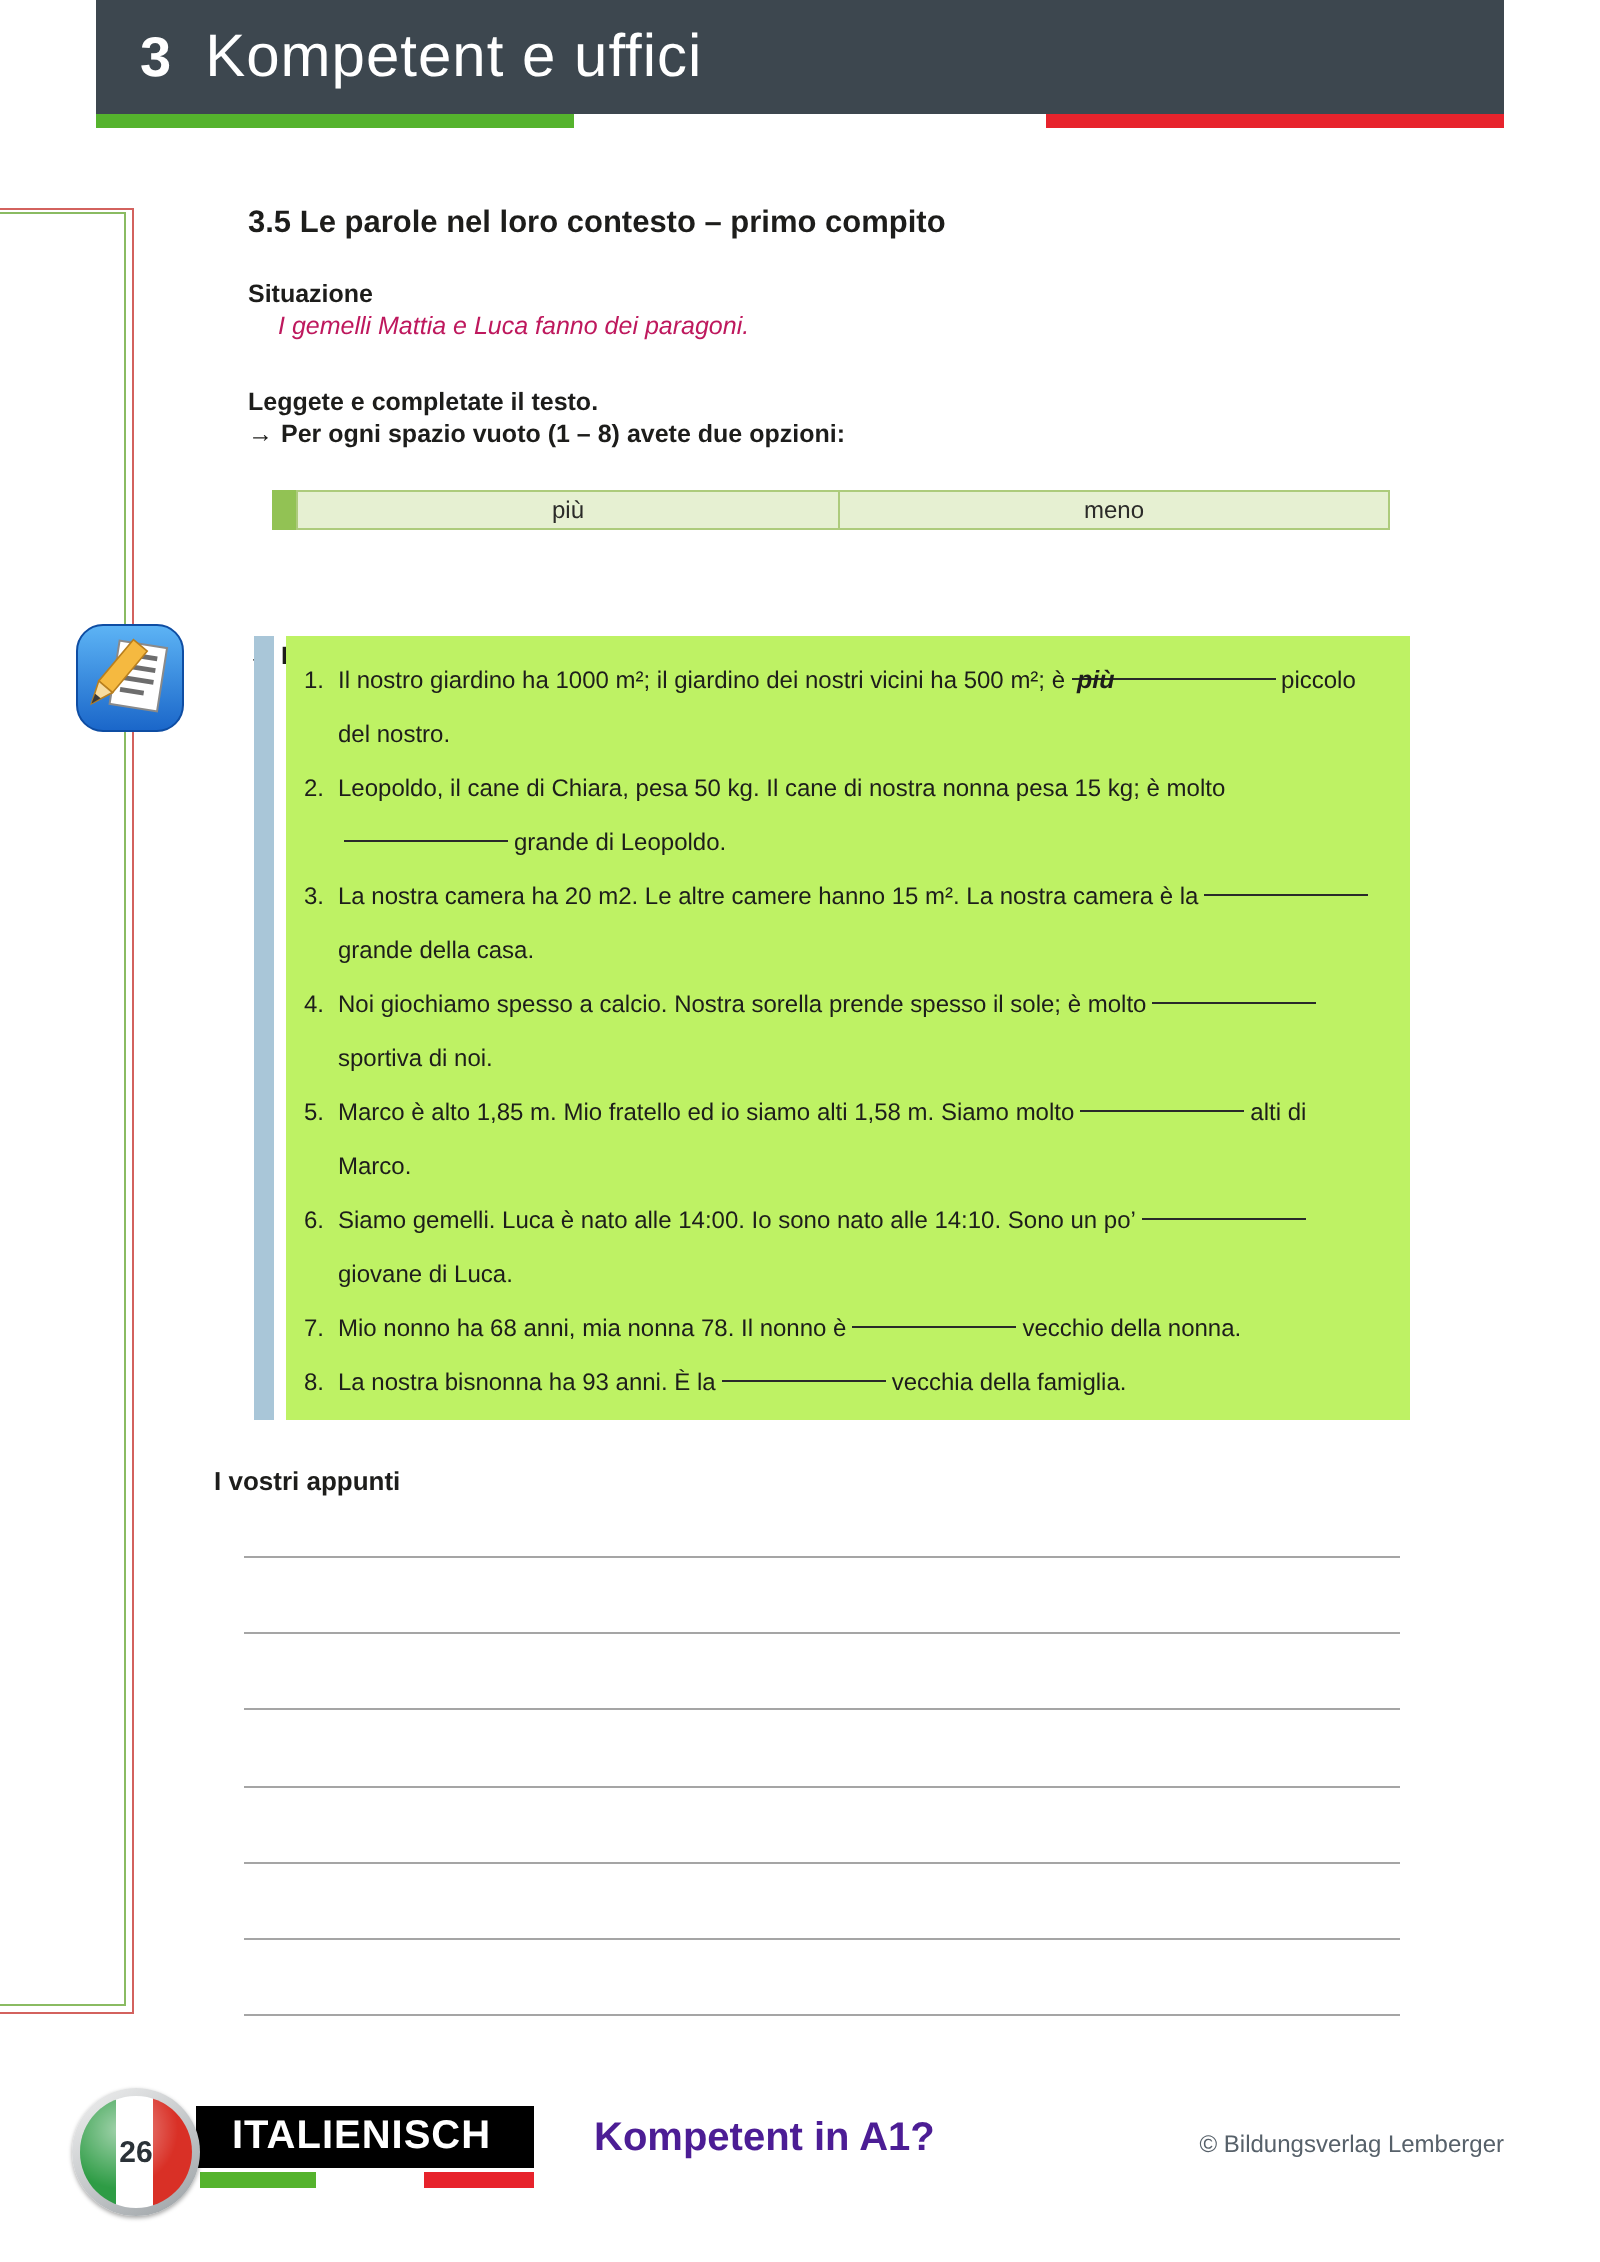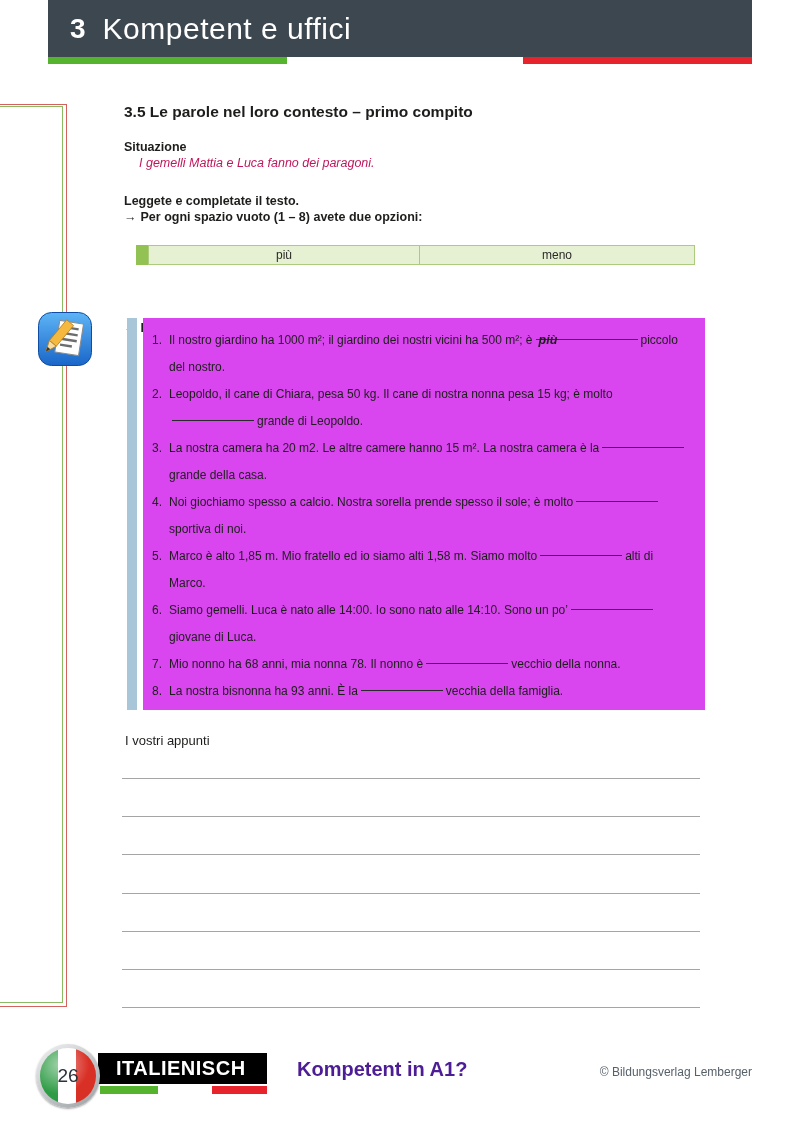--- a/index.html
+++ b/index.html
@@ -38,42 +38,42 @@
     font-size:12px; color:#2b2b29; display:flex; align-items:center; justify-content:center; }
   .opt-cell.c1 { width:271px; border-right:none; }
   .opt-cell.c2 { flex:1; }
 
   
   .ex-icon { position:absolute; left:38px; top:312px; width:54px; height:54px; }
 
   
   .box-bar  { position:absolute; left:127px; top:318px; width:10px; height:392px; background:#a9c6d8; }
   .blue-box { position:absolute; left:143px; top:318px; width:562px; height:392px;
-    background:#d946ef; padding:9px 13px 0 9px; }
+    background:#bef264; padding:9px 13px 0 9px; }
   .item { font-size:12px; line-height:27px; color:#1d1d1b; padding-left:17px; text-indent:-17px; }
   .inum { display:inline-block; width:17px; text-indent:0; }
   .blank { display:inline-block; width:82px; height:13px; border-bottom:1px solid #2a2a2a;
     margin:0 3px; vertical-align:baseline; white-space:nowrap; }
   .blank.wide { width:102px; }
   .ans { font-weight:bold; font-style:italic; padding-left:20px; font-size:12.5px; }
 
   
-  .notes-label { position:absolute; left:125px; top:733px; font-size:13px; font-weight:normal; }
+  .notes-label { position:absolute; left:107px; top:733px; font-size:13px; font-weight:bold; }
   .note-line { position:absolute; left:122px; width:578px; height:0; border-top:1px solid #a5a5a5; }
 
   
   .flag-badge { position:absolute; left:36px; top:1044px; width:64px; height:64px; border-radius:50%;
     background:linear-gradient(145deg,#f2f2f2,#9aa0a4); box-shadow:0 1px 2px rgba(0,0,0,0.35); z-index:3; }
   .flag-inner { position:absolute; left:4px; top:4px; width:56px; height:56px; border-radius:50%;
     overflow:hidden;
     background:linear-gradient(90deg,#2e9c45 0 32%, #ffffff 32% 65%, #d93026 65%); }
   .flag-sheen { position:absolute; left:4px; top:4px; width:56px; height:56px; border-radius:50%;
     background:radial-gradient(circle at 35% 30%, rgba(255,255,255,0.55), rgba(255,255,255,0) 55%); }
   .page-num { position:absolute; left:0; top:0; width:64px; height:64px; display:flex;
-    align-items:center; justify-content:center; font-size:19px; font-weight:normal; color:#2b3238; }
+    align-items:center; justify-content:center; font-size:15px; font-weight:bold; color:#2b3238; }
   .series-bar { position:absolute; left:98px; top:1053px; width:169px; height:31px; background:#000000;
     color:#fff; font-size:20px; font-weight:bold; letter-spacing:0.5px;
     display:flex; align-items:center; padding-left:18px; z-index:2; }
   .fbar-green { position:absolute; left:100px; top:1086px; width:58px; height:8px; background:#55b32d; }
   .fbar-red   { position:absolute; left:212px; top:1086px; width:55px; height:8px; background:#e7232c; }
   .book-title { position:absolute; left:277px; top:1058px; font-size:20px; font-weight:bold; color:#4c1d95;margin-left:20px; }
   .copyright { position:absolute; left:500px; top:1065px; width:252px; text-align:right;
     font-size:12px; color:#57616a; }
 </style>
 </head>

